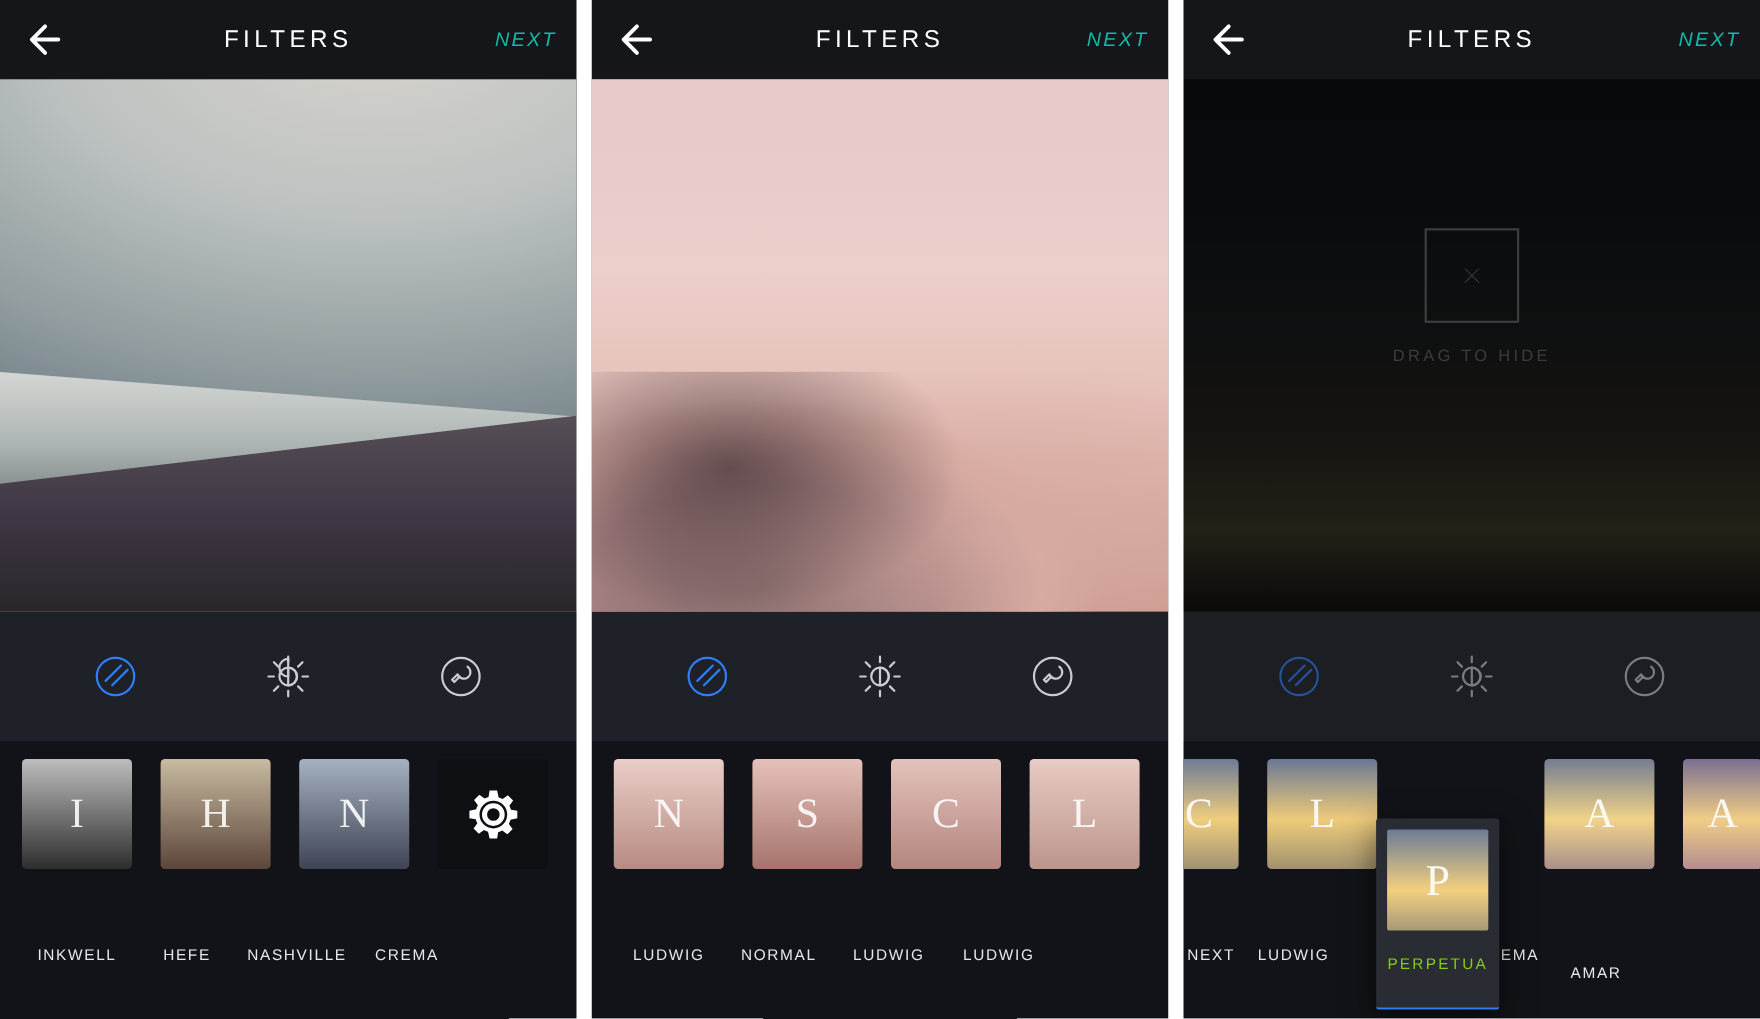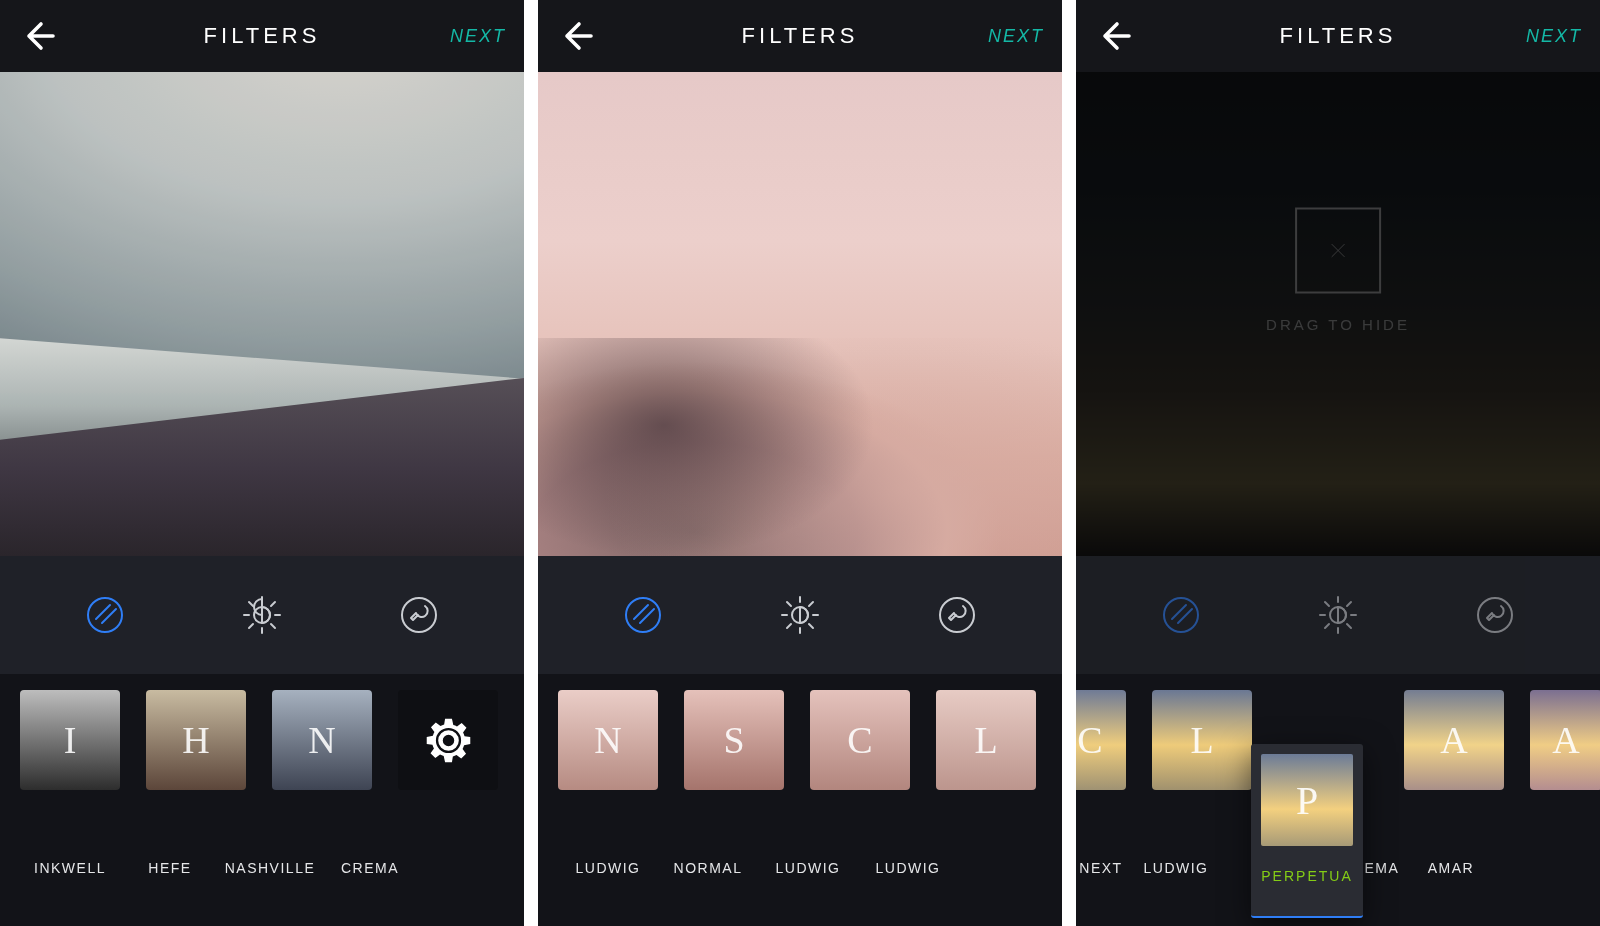--- a/index.html
+++ b/index.html
@@ -63,21 +63,21 @@
   .th { width:100px; flex:0 0 100px; cursor:pointer; }
   .th .sq { width:100px; height:100px; border-radius:4px; display:flex; align-items:center; justify-content:center; color:rgba(255,255,255,.88); font-size:38px; font-weight:200; font-family: Georgia, 'Times New Roman', serif; }
   .th .sq .ic { width:55px; height:55px; }
   .th.partial-left { flex:0 0 50px; width:50px; margin-left:-20px; }
   .th.partial-left .sq { width:72px; transform: translateX(-22px); }
   .th.partial-right { flex:0 0 50px; width:50px; }
   .th.partial-right .sq { width:72px; }
   .labels { display:flex; padding:22px 20px 0; }
   .labels span { width:100px; flex:0 0 100px; text-align:center; color:#e5e6e8; font-size:14px; letter-spacing:1.5px; }
   .labels span.partial-left { flex:0 0 50px; width:50px; margin-left:-20px; }
-  .labels span.partial-right { flex:0 0 50px; width:50px; }
+  .labels span.partial-right { flex:0 0 50px; width:50px;margin-top:16px; }
 
   
   .dragging { position:absolute; left:175px; bottom:8px; width:112px; height:174px; background:#2a2c33; border-radius:3px; box-shadow:0 8px 30px rgba(0,0,0,.55); display:flex; flex-direction:column; align-items:center; padding:10px 10px 0; border-bottom:2px solid #2f7ef6; }
   .dragging .sq { width:92px; height:92px; border-radius:2px; display:flex; align-items:center; justify-content:center; color:rgba(255,255,255,.9); font-size:40px; font-weight:200; font-family:Georgia,serif;
      background:linear-gradient(180deg,#6b7b97,#f3d07f 60%,#a79a77); }
   .dragging .dl { margin-top:22px; color:#84cc16; font-size:14px; letter-spacing:2px; }
 
   
   .bw { background:linear-gradient(180deg,#bdbdbd,#2d2d2d); filter:blur(0.3px); }
   .warm { background:linear-gradient(180deg,#c8bba1,#5c463a); }

